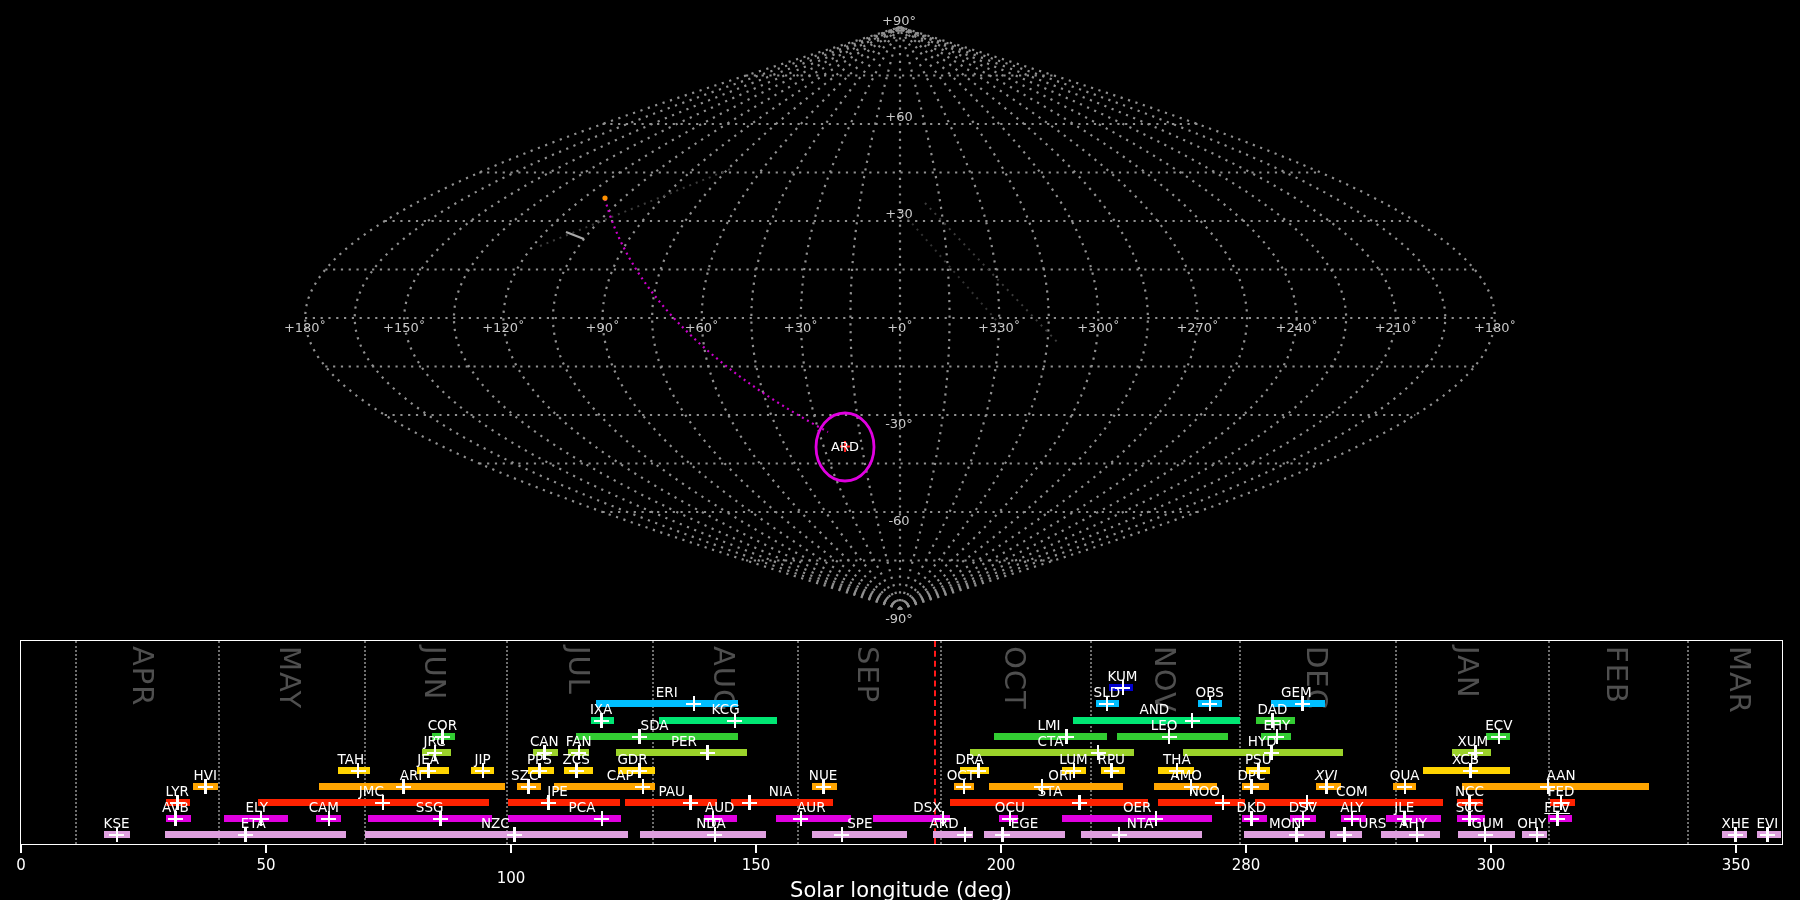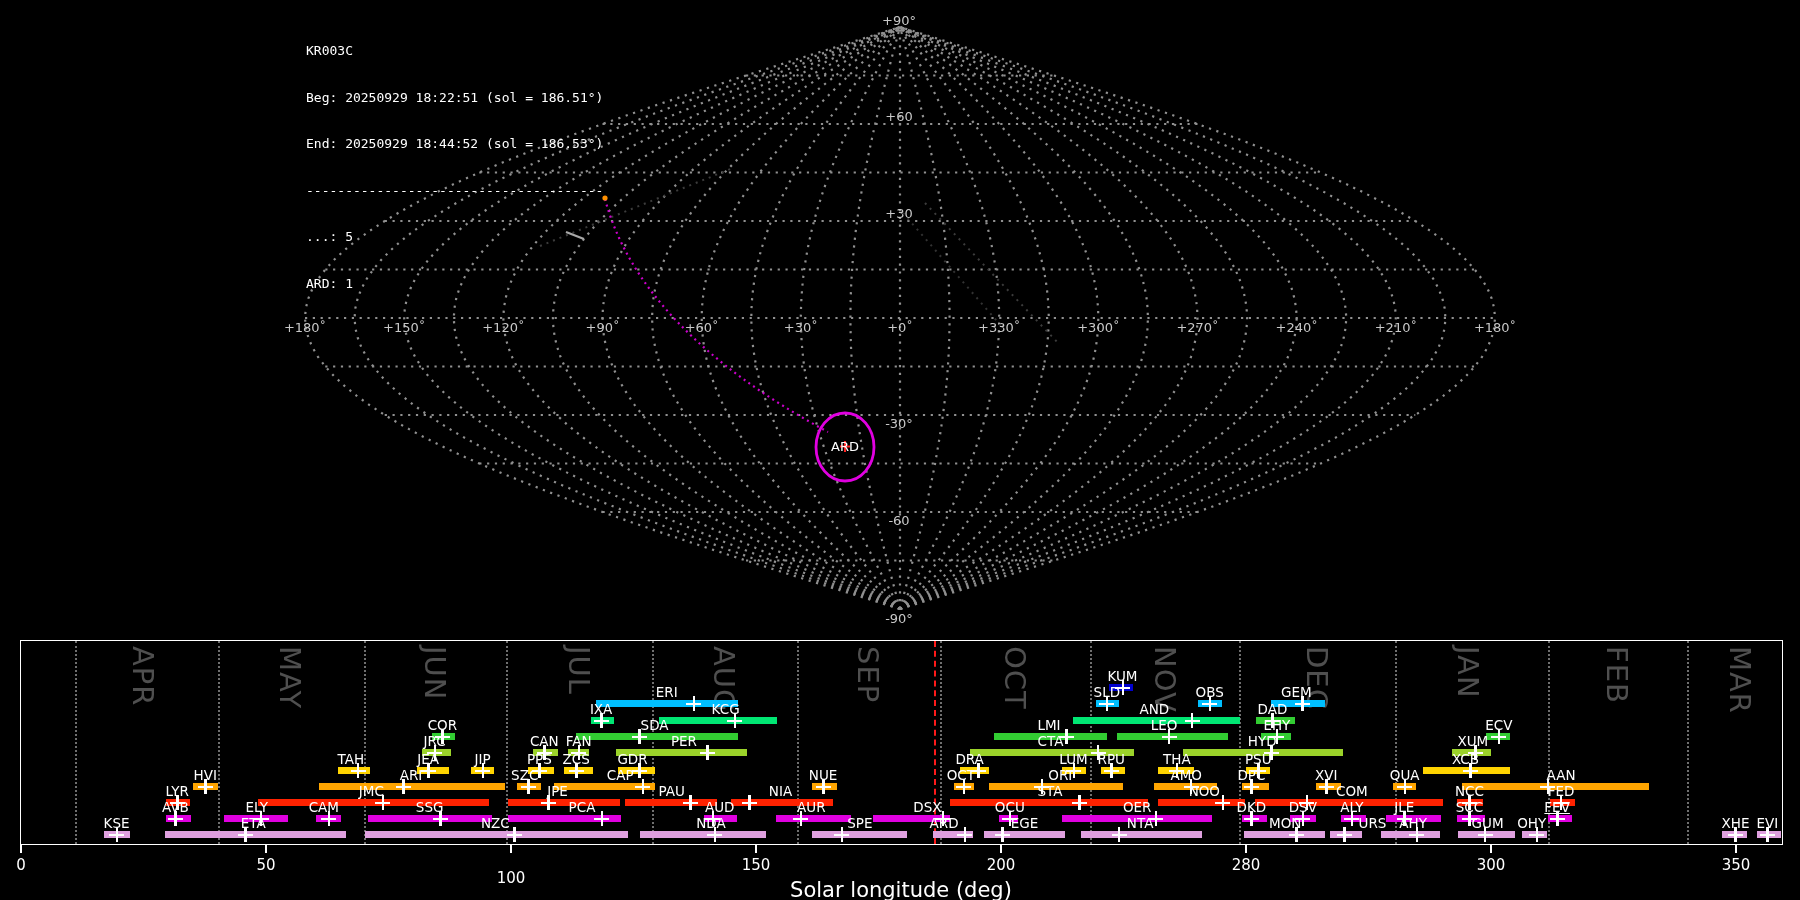--- a/index.html
+++ b/index.html
@@ -93,28 +93,20 @@
       <line x1="903" y1="213" x2="1003" y2="328" stroke="#323232" stroke-width="2" stroke-dasharray="2 5"></line>
       <line x1="566" y1="232" x2="584" y2="239" stroke="#a8a8a8" stroke-width="2.2"></line>
       <path d="M605,199 Q640,330 828,432" fill="none" stroke="#cc00cc" stroke-width="2.2" stroke-dasharray="2 3.8"></path>
       <circle cx="605" cy="198" r="2.6" fill="#ff9000"></circle>
       <ellipse cx="845" cy="447" rx="29" ry="34" fill="none" stroke="#e000e0" stroke-width="2.8"></ellipse>
       <line x1="845" y1="441" x2="845" y2="452" stroke="#ff2020" stroke-width="2"></line>
       <line x1="840" y1="446.5" x2="850" y2="446.5" stroke="#ff2020" stroke-width="2"></line>
       <text x="845" y="451" fill="#fff" font-size="13px" text-anchor="middle">ARD</text>
     </svg>
 
-  <div id="session">
-    <div>KR003C</div>
-    <div>Beg: 20250929 18:22:51 (sol = 186.51°)</div>
-    <div>End: 20250929 18:44:52 (sol = 186.53°)</div>
-    <div>--------------------------------------</div>
-    <div>...: 5</div>
-    <div>ARD: 1</div>
-  </div>
 
   <div id="chartbox"></div>
   <div id="chart">
       <div class="mdiv" style="left: 74.88px;"></div>
       <div class="mlabel" style="left: 142.5px;">APR</div>
       <div class="mdiv" style="left: 217.96px;"></div>
       <div class="mlabel" style="left: 289.5px;">MAY</div>
       <div class="mdiv" style="left: 364.47px;"></div>
       <div class="mlabel" style="left: 434.05px;">JUN</div>
       <div class="mdiv" style="left: 505.59px;"></div>
@@ -259,21 +251,21 @@
       <div class="bar" style="left: 988.73px; width: 134.26px; top: 783px; background: rgb(255, 165, 0);"></div>
       <div class="blb" style="left: 1060.27px; top: 768px;">ORI</div>
       <div class="pk" style="left: 1034.15px; top: 779px;"></div>
       <div class="bar" style="left: 1153.86px; width: 63.21px; top: 783px; background: rgb(255, 165, 0);"></div>
       <div class="blb" style="left: 1186.2px; top: 768px;">AMO</div>
       <div class="pk" style="left: 1183.6px; top: 779px;"></div>
       <div class="bar" style="left: 1241.57px; width: 26.95px; top: 783px; background: rgb(255, 165, 0);"></div>
       <div class="blb" style="left: 1251.37px; top: 768px;">DPC</div>
       <div class="pk" style="left: 1243.87px; top: 779px;"></div>
       <div class="bar" style="left: 1315.56px; width: 24.99px; top: 783px; background: rgb(255, 165, 0);"></div>
-      <div class="blb" style="left: 1326.34px; top: 768px;">XVI</div>
+      <div class="blb" style="left: 1326.34px; top: 768px; font-style: italic;">XVI</div>
       <div class="pk" style="left: 1318.84px; top: 779px;"></div>
       <div class="bar" style="left: 1393.47px; width: 23.03px; top: 783px; background: rgb(255, 165, 0);"></div>
       <div class="blb" style="left: 1404.74px; top: 768px;">QUA</div>
       <div class="pk" style="left: 1397.24px; top: 779px;"></div>
       <div class="bar" style="left: 1462.07px; width: 186.69px; top: 783px; background: rgb(255, 165, 0);"></div>
       <div class="blb" style="left: 1561.05px; top: 768px;">AAN</div>
       <div class="pk" style="left: 1540.32px; top: 779px;"></div>
       <div class="bar" style="left: 166.02px; width: 23.52px; top: 799px; background: rgb(255, 34, 0);"></div>
       <div class="blb" style="left: 177.29px; top: 784px;">LYR</div>
       <div class="pk" style="left: 169.79px; top: 795px;"></div>

